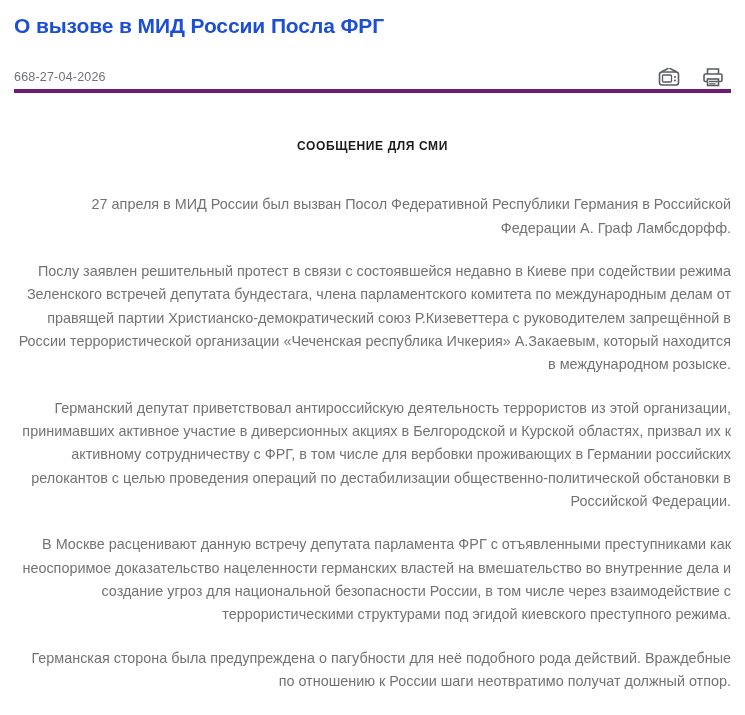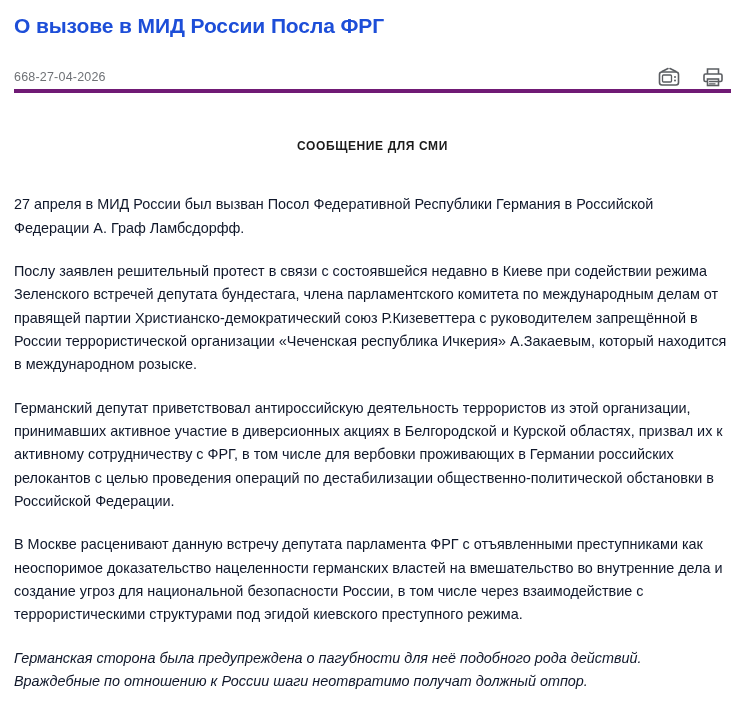--- a/index.html
+++ b/index.html
@@ -62,25 +62,25 @@
     color: #1b1b1b;
     letter-spacing: 0.6px;
     margin-top: 46px;
   }
   .body-text {
     margin-top: 40px;
   }
   .body-text p {
     font-size: 14.4px;
     line-height: 1.62;
-    color: #0f172a;
+    color: #737373;
     margin: 0 0 20px 0;
-    text-align: left;
+    text-align: right;
   }
-  .body-text p:last-child { margin-bottom: 0; font-style: italic; }
+  .body-text p:last-child { margin-bottom: 0; }
 </style>
 </head>
 <body>
 
 <div class="page">
 
   <h1 class="doc-title">О вызове в МИД России Посла ФРГ</h1>
 
   <div class="meta-row">
     <div class="doc-id">668-27-04-2026</div>

